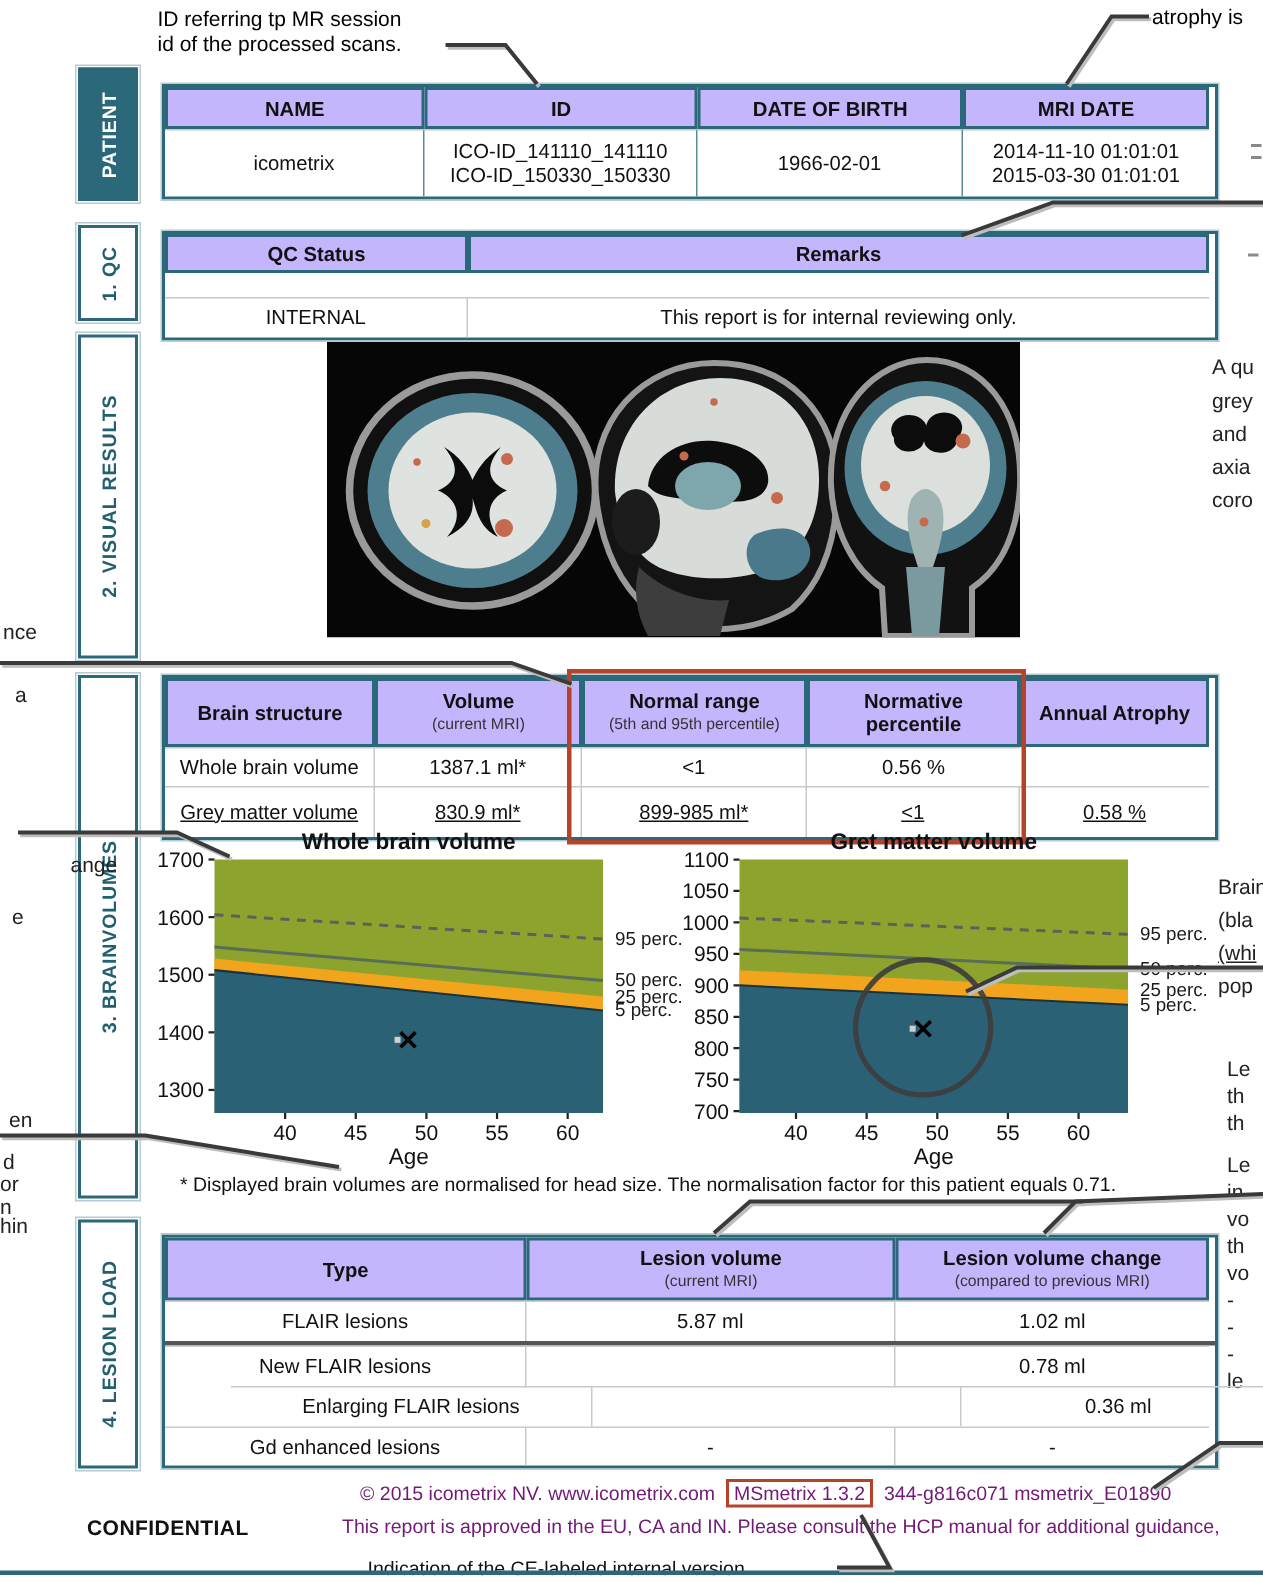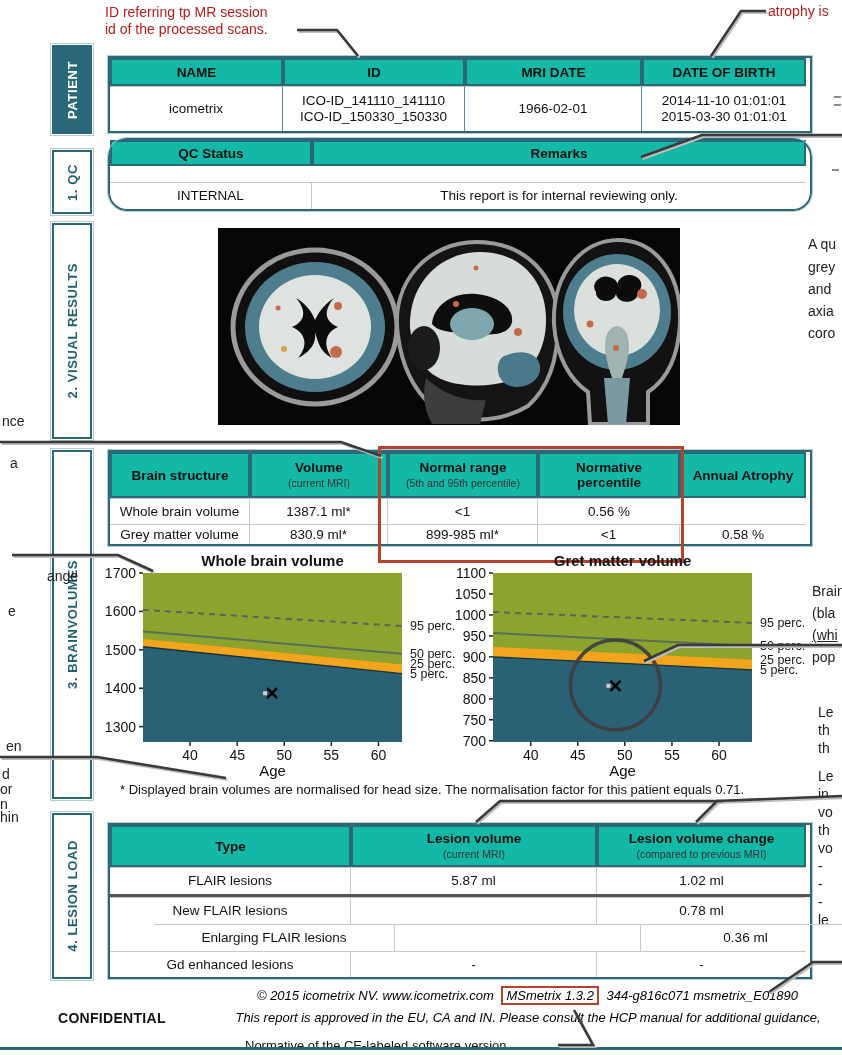--- a/index.html
+++ b/index.html
@@ -1,48 +1,48 @@
 <!DOCTYPE html>
 <html><head>
 <meta charset="utf-8">
 <style>
   html,body{margin:0;padding:0;background:#ffffff;}
   #canvas{position:relative;width:842px;height:1055px;background:#ffffff;overflow:hidden;
           font-family:"Liberation Sans","DejaVu Sans",sans-serif;color:#111;}
   .abs{position:absolute;}
   .pre{white-space:pre-line;}
-  .note{font-size:14px;line-height:17px;color:#b91c1c;}
+  .note{font-size:14px;line-height:17px;color:#000000;}
   .frag{position:absolute;font-size:14px;color:#222;}
   .cutmark{position:absolute;background:#8a8a8a;width:7px;height:2px;}
 
   
   .tab{position:absolute;left:52px;width:36px;display:flex;align-items:center;justify-content:center;
        border:2px solid #2b6879;outline:1px solid #b7ccd2;outline-offset:1px;background:#fff;}
   .tab span{writing-mode:vertical-rl;transform:rotate(180deg);font-weight:bold;font-size:13px;
        letter-spacing:.6px;color:#22606f;}
   .tab.filled{background:#2b6879;}
   .tab.filled span{color:#fff;}
 
   
   .tbl{position:absolute;left:108px;width:700px;border:2px solid #2b6879;outline:1px solid #b7ccd2;background:#fff;}
   .trow{display:grid;}
-  .hcell{background:#14b8a6;border:2px solid #2b6879;display:flex;flex-direction:column;
+  .hcell{background:#c4b5fd;border:2px solid #2b6879;display:flex;flex-direction:column;
          align-items:center;justify-content:center;font-weight:bold;font-size:13.5px;text-align:center;line-height:15px;}
   .hcell .sub{font-weight:normal;font-size:10.5px;color:#333;margin-top:1px;}
   .dcell{display:flex;align-items:center;justify-content:center;font-size:13.5px;text-align:center;
          border-right:1px solid #c9c9c9;border-top:1px solid #c9c9c9;line-height:16px;}
   .dcell:last-child{border-right:none;}
   .dcell.tealdiv{border-right:1px solid #5c8997;}
 
   .redbox{position:absolute;border:3px solid #b5432c;background:transparent;pointer-events:none;}
 
   .chart{position:absolute;}
   svg text{font-family:"Liberation Sans","DejaVu Sans",sans-serif;}
 
-  .footertxt{position:absolute;font-size:13px;color:#000000;text-align:center;font-style:italic;}
+  .footertxt{position:absolute;font-size:13px;color:#701a75;}
   .verbox{border:2px solid #b5432c;padding:0px 3px;margin:0 4px;display:inline-block;}
   .confidential{position:absolute;font-weight:bold;font-size:14px;letter-spacing:.3px;}
   .botline{position:absolute;left:0;top:1047px;width:842px;height:3px;background:#2b6879;}
 </style>
 </head>
 <body>
 
 <div id="canvas">
 
   <div class="tab filled" style="top:45px;height:85px;">
@@ -101,38 +101,38 @@
   <div class="frag" style="left:818px;top:912px;">le</div>
 
   <div class="cutmark" style="left:834px;top:96px;"></div>
   <div class="cutmark" style="left:834px;top:104px;"></div>
   <div class="cutmark" style="left:832px;top:169px;"></div>
 
   <div class="tbl" style="top:56px;">
     <div class="trow" style="grid-template-columns:173px 182px 177px 164px;height:28px;">
       <div class="hcell">NAME</div>
       <div class="hcell">ID</div>
+      <div class="hcell">DATE OF BIRTH</div>
       <div class="hcell">MRI DATE</div>
-      <div class="hcell">DATE OF BIRTH</div>
     </div>
     <div class="trow" style="grid-template-columns:173px 182px 177px 164px;height:45px;">
       <div class="dcell tealdiv">icometrix</div>
       <div class="dcell tealdiv" style="flex-direction:column;">
         <span>ICO-ID_141110_141110</span>
         <span>ICO-ID_150330_150330</span>
       </div>
       <div class="dcell tealdiv">1966-02-01</div>
       <div class="dcell" style="flex-direction:column;">
         <span>2014-11-10 01:01:01</span>
         <span>2015-03-30 01:01:01</span>
       </div>
     </div>
   </div>
 
-  <div class="tbl" style="top:138px;border-radius:19px;">
+  <div class="tbl" style="top:154px;">
     <div class="trow" style="grid-template-columns:202px 494px;height:26px;">
       <div class="hcell">QC Status</div>
       <div class="hcell">Remarks</div>
     </div>
     <div class="trow" style="grid-template-columns:202px 494px;height:27px;margin-top:16px;">
       <div class="dcell">INTERNAL</div>
       <div class="dcell">This report is for internal reviewing only.</div>
     </div>
   </div>
 
@@ -191,21 +191,21 @@
       </div>
       <div class="hcell" style="padding:0 18px;">Normative percentile</div>
       <div class="hcell">Annual Atrophy</div>
     </div>
     <div class="trow" style="grid-template-columns:140px 138px 150px 142px 126px;height:26px;">
       <div class="dcell">Whole brain volume</div>
       <div class="dcell">1387.1 ml*</div>
       <div class="dcell">&lt;1</div>
       <div class="dcell">0.56 %</div>
     </div>
-    <div class="trow" style="grid-template-columns:140px 138px 150px 142px 126px;height:20px;">
+    <div class="trow" style="grid-template-columns:140px 138px 150px 142px 126px;height:34px;text-decoration:underline;">
       <div class="dcell">Grey matter volume</div>
       <div class="dcell">830.9 ml*</div>
       <div class="dcell">899-985 ml*</div>
       <div class="dcell">&lt;1</div>
       <div class="dcell">0.58 %</div>
     </div>
   </div>
 
   <div class="redbox" style="left:378px;top:446px;width:300px;height:111px;"></div>
 
@@ -329,21 +329,21 @@
     </div>
   </div>
 
   <div class="footertxt" style="left:240px;top:986px;width:575px;">
     <span>© 2015 icometrix NV. www.icometrix.com</span>
     <span class="verbox">MSmetrix 1.3.2</span>
     <span>344-g816c071 msmetrix_E01890</span>
   </div>
   <div class="footertxt" style="left:228px;top:1010px;width:600px;">This report is approved in the EU, CA and IN. Please consult the HCP manual for additional guidance,</div>
   <div class="confidential" style="left:58px;top:1010px;">CONFIDENTIAL</div>
-  <div class="abs" style="left:245px;top:1038px;font-size:13px;">Normative of the CE-labeled software version</div>
+  <div class="abs" style="left:245px;top:1038px;font-size:13px;">Indication of the CE-labeled internal version</div>
   <div class="botline"></div>
 
   <svg class="abs" style="left:0;top:0;pointer-events:none;" width="842" height="1055">
     <g stroke="#bdbdbd" stroke-width="2.6" fill="none" transform="translate(1.5,1.8)">
       <polyline points="297,30 337,30 358,56"></polyline>
       <polyline points="766,11 741,11 711,56"></polyline>
       <polyline points="842,135 702,135 641,157"></polyline>
       <polyline points="0,442 341,442 381,456"></polyline>
       <polyline points="12,555 118,555 153,571"></polyline>
       <polyline points="0,757 97,757 226,778"></polyline>

